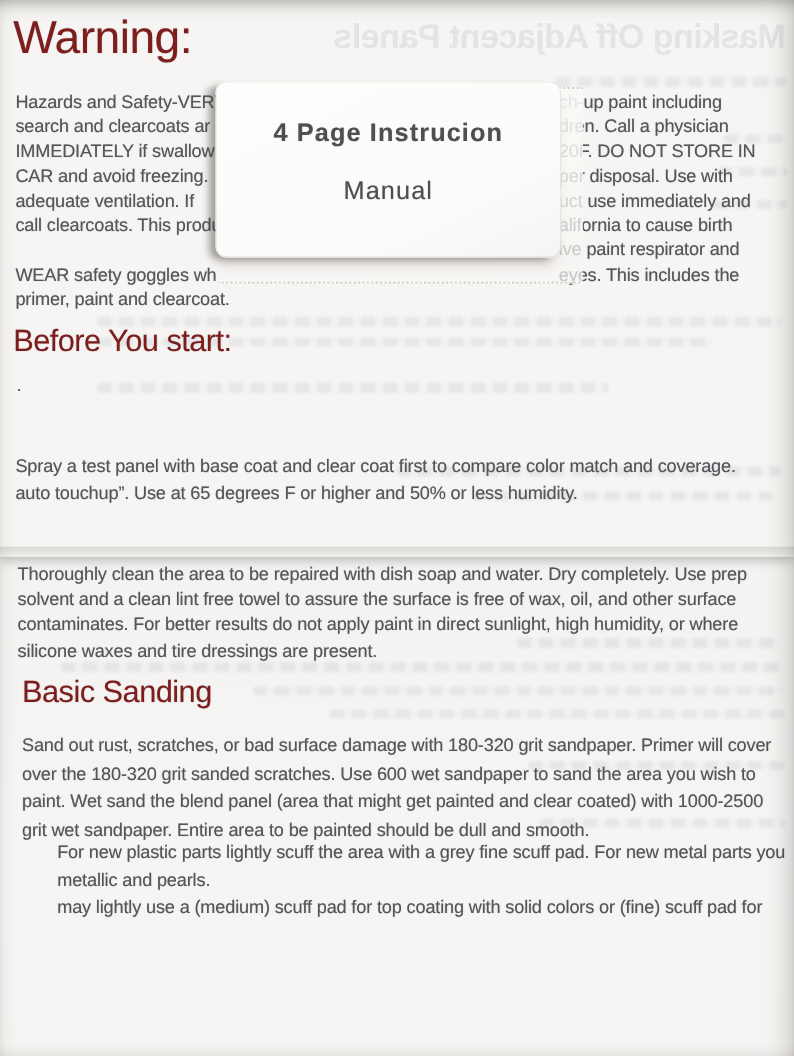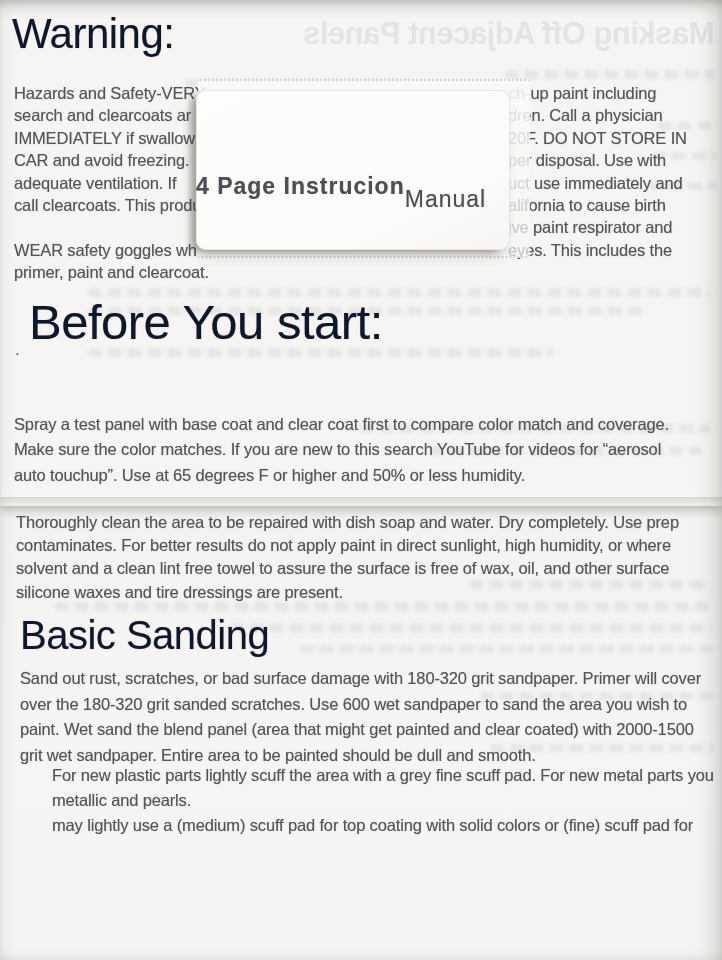--- a/index.html
+++ b/index.html
@@ -30,30 +30,30 @@
     box-shadow:
       inset 0 14px 16px -14px rgba(55,50,45,0.45),
       inset -18px 0 28px -20px rgba(55,50,45,0.38),
       inset 14px 0 22px -20px rgba(55,50,45,0.20),
       inset 0 -10px 16px -14px rgba(55,50,45,0.15);
   }
 
   
   .heading {
     position:absolute; z-index:5;
-    color:#0f172a;
+    color:#7f1d1d;
     font-weight:400;
     letter-spacing:-0.5px;
     text-shadow:0 0 1px rgba(75,77,82,0.45);
     white-space:nowrap;
   }
   .h-warning  { left:12px;  top:10px;  font-size:42px; }
-  .h-before   { left:12px;  top:294px; font-size:49px;margin-left:17px; }
+  .h-before   { left:12px;  top:294px; font-size:28px; }
   .h-surface  { left:12px;  top:451px; font-size:40px; }
-  .h-sanding  { left:20px;  top:613px; font-size:40px;text-align:center; }
+  .h-sanding  { left:20px;  top:613px; font-size:28px;text-align:center; }
 
   
   .para {
     position:absolute; z-index:5;
     color:#54555a;
     font-size:16.5px;
     letter-spacing:-0.15px;
     text-shadow:0 0 0.8px rgba(84,85,90,0.5);
   }
   .para .tline { white-space:nowrap; }
@@ -78,28 +78,28 @@
 
   
   .label-backing {
     position:absolute; left:198px; top:79px; width:332px; height:179px; z-index:8;
     background:linear-gradient(180deg, rgba(250,249,247,0.9), rgba(247,246,243,0.7));
     border-top:2px dotted #d6d3cd;
     border-bottom:2px dotted #d2cfc9;
     border-radius:2px;
   }
   .sticker {
-    position:absolute; left:196px; top:90px; width:314px; height:160px; z-index:10;
+    position:absolute; left:196px; top:74px; width:314px; height:160px; z-index:10;
     background:linear-gradient(155deg,#fdfdfc 0%, #fbfbfa 70%, #f6f5f3 100%);
     border-radius:10px;
     box-shadow:
       -8px 3px 7px -2px rgba(70,64,58,0.42),
       -2px 9px 12px -5px rgba(70,64,58,0.30),
       inset 0 0 0 1px rgba(220,218,214,0.6);
-    display:flex; flex-direction:row; align-items:center;
+    display:flex; flex-direction:column; align-items:center;
     padding-top:33px;
   }
   .sticker-line1 {
     font-size:23px; font-weight:700; letter-spacing:1px;
     color:#4e4f53; text-shadow:0 0 0.8px rgba(78,79,83,0.5);
   }
   .sticker-line2 {
     margin-top:26px;
     font-size:23px; font-weight:400; letter-spacing:1px;
     color:#4e4f53; text-shadow:0 0 0.8px rgba(78,79,83,0.5);
@@ -198,36 +198,35 @@
   <div class="label-backing"></div>
   <div class="sticker">
     <div class="sticker-line1">4 Page Instrucion</div>
     <div class="sticker-line2">Manual</div>
   </div>
 
   <div class="heading h-before">Before You start:</div>
   <div class="stray-dot">.</div>
   <div class="para p-before">
       <div class="tline">Spray a test panel with base coat and clear coat first to compare color match and coverage.</div>
-      <div class="tline">Make sure the color matches.  If you are new to this search YouTube for videos for “aerosol</div>
       <div class="tline">auto touchup”.  Use at 65 degrees F or higher and 50% or less humidity.</div>
     </div>
 
   <div class="para p-surface">
       <div class="tline">Thoroughly clean the area to be repaired with dish soap and water.  Dry completely. Use prep</div>
+      <div class="tline">solvent and a clean lint free towel to assure the surface is free of wax, oil, and other surface</div>
       <div class="tline">contaminates. For better results do not apply paint in direct sunlight, high humidity, or where</div>
-      <div class="tline">solvent and a clean lint free towel to assure the surface is free of wax, oil, and other surface</div>
       <div class="tline">silicone waxes and tire dressings are present.</div>
     </div>
 
   <div class="heading h-sanding">Basic Sanding</div>
   <div class="para p-sanding1">
       <div class="tline">Sand out rust, scratches, or bad surface damage with 180-320 grit sandpaper. Primer will cover</div>
       <div class="tline">over the 180-320 grit sanded scratches. Use 600 wet sandpaper to sand the area you wish to</div>
-      <div class="tline">paint. Wet sand the blend panel (area that might get painted and clear coated) with 2000-1500</div>
+      <div class="tline">paint. Wet sand the blend panel (area that might get painted and clear coated) with 1000-2500</div>
       <div class="tline">grit wet sandpaper. Entire area to be painted should be dull and smooth.</div>
     </div>
   <div class="para p-sanding2">
       <div class="tline">For new plastic parts lightly scuff the area with a grey fine scuff pad. For new metal parts you</div>
       <div class="tline">metallic and pearls.</div>
       <div class="tline">may lightly use a (medium) scuff pad for top coating with solid colors or (fine) scuff pad for</div>
     </div>
 
   <div class="vignette"></div>
 </div>

